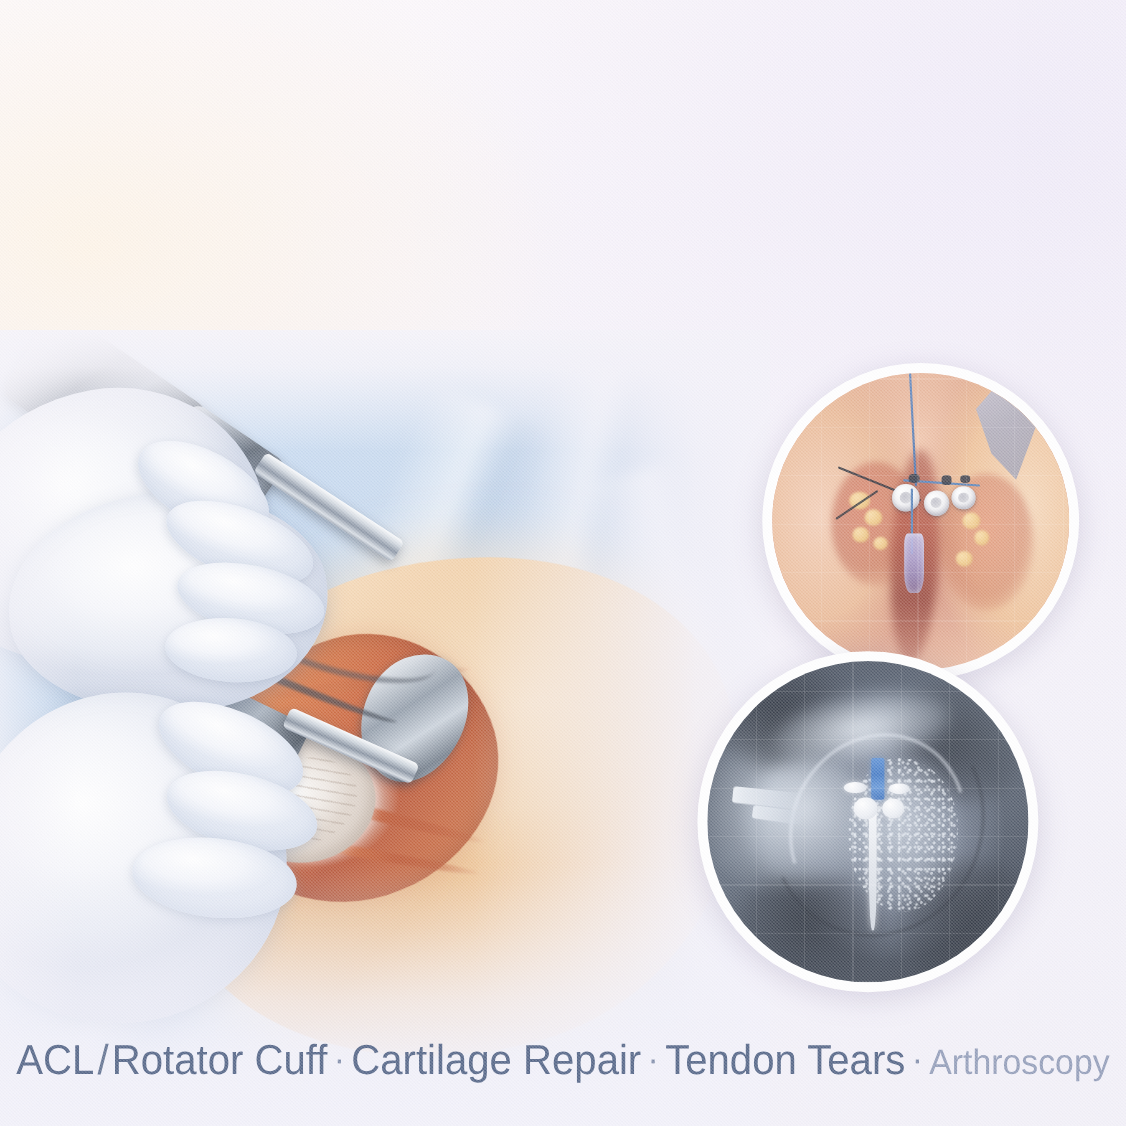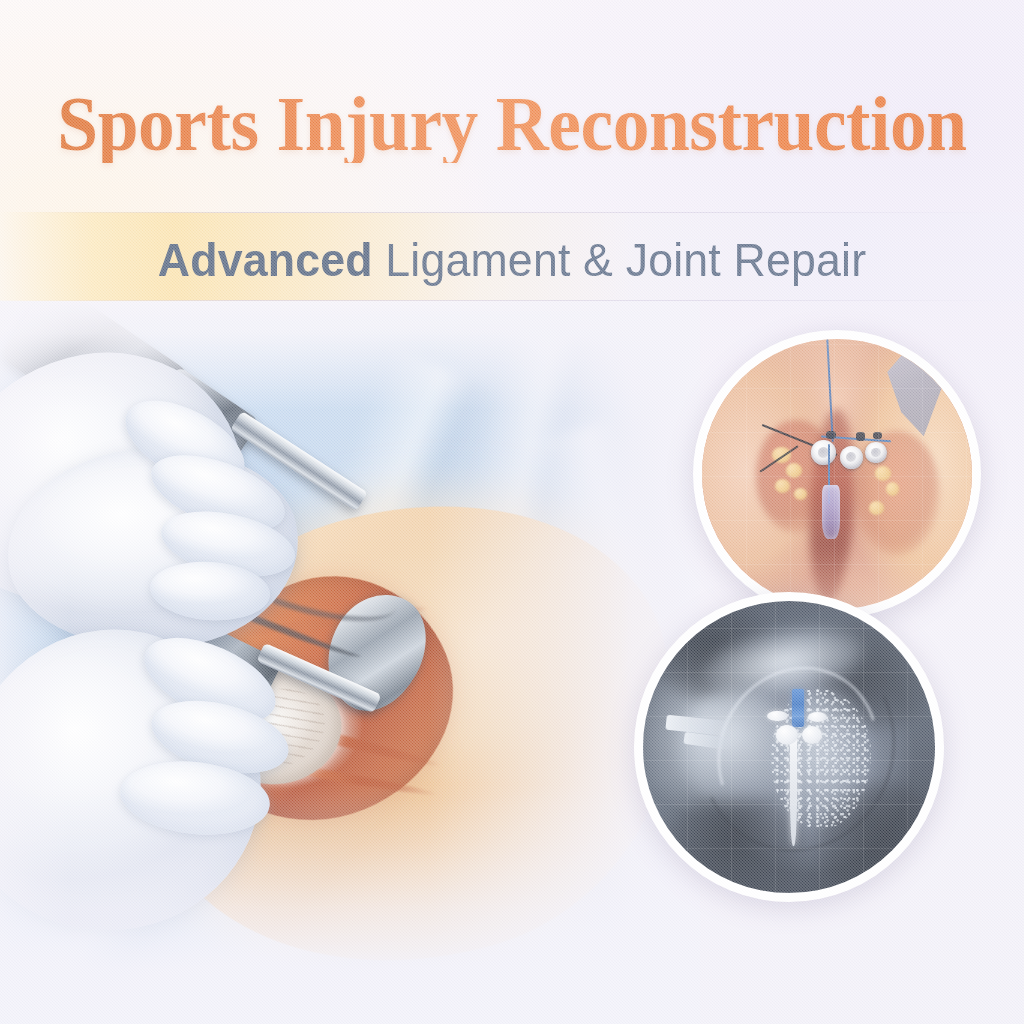--- a/index.html
+++ b/index.html
@@ -583,23 +583,21 @@
       <div class="implant-blue"></div>
       <div class="implant-head ih3"></div>
       <div class="implant-head ih4"></div>
       <div class="implant-stem"></div>
       <div class="implant-head ih1"></div>
       <div class="implant-head ih2"></div>
       <div class="grid"></div>
     </div>
   </div>
 
-  <div class="header">
-    <div class="band"></div>
-    <div class="title">Sports Injury Reconstruction</div>
-    <div class="subtitle">
-      <span class="sw">Advanced</span><span> Ligament &amp; Joint Repair</span>
+
+  <div class="footer">
+    <div class="footer-line">
+      <span>ACL</span><span class="slash">/</span><span>Rotator Cuff</span><span class="sep">·</span><span>Cartilage Repair</span><span class="sep">·</span><span>Tendon Tears</span><span class="sep">·</span><span class="muted">Arthroscopy</span>
     </div>
   </div>
 
-
   <div class="texture"></div>
 </div>
 
 </body></html>

